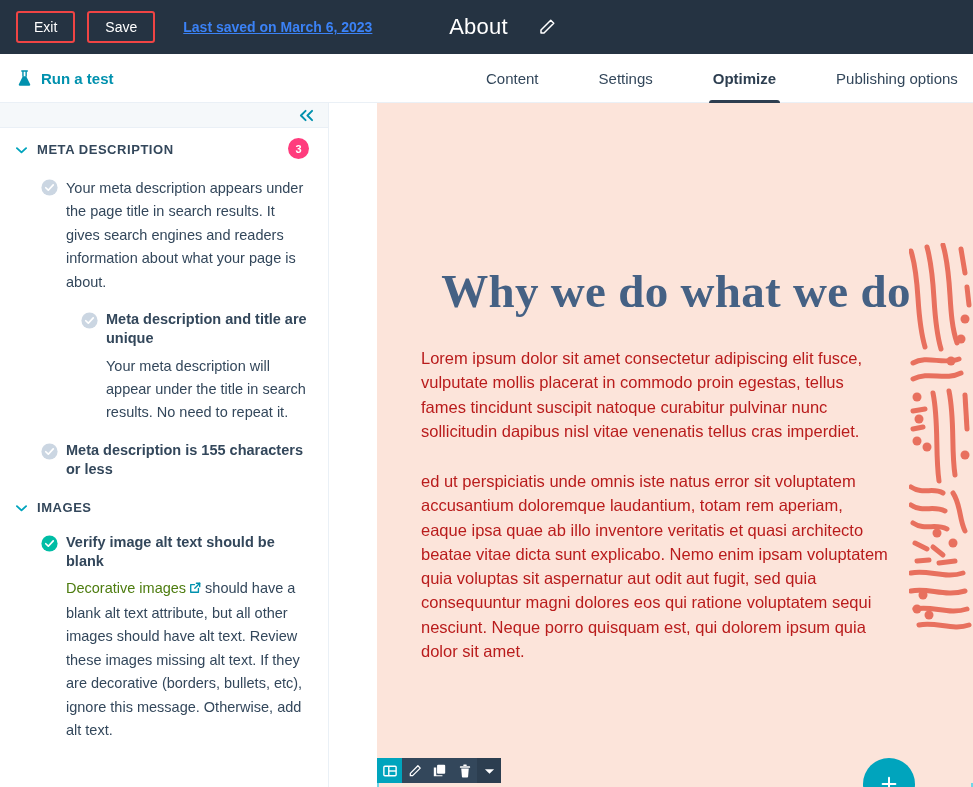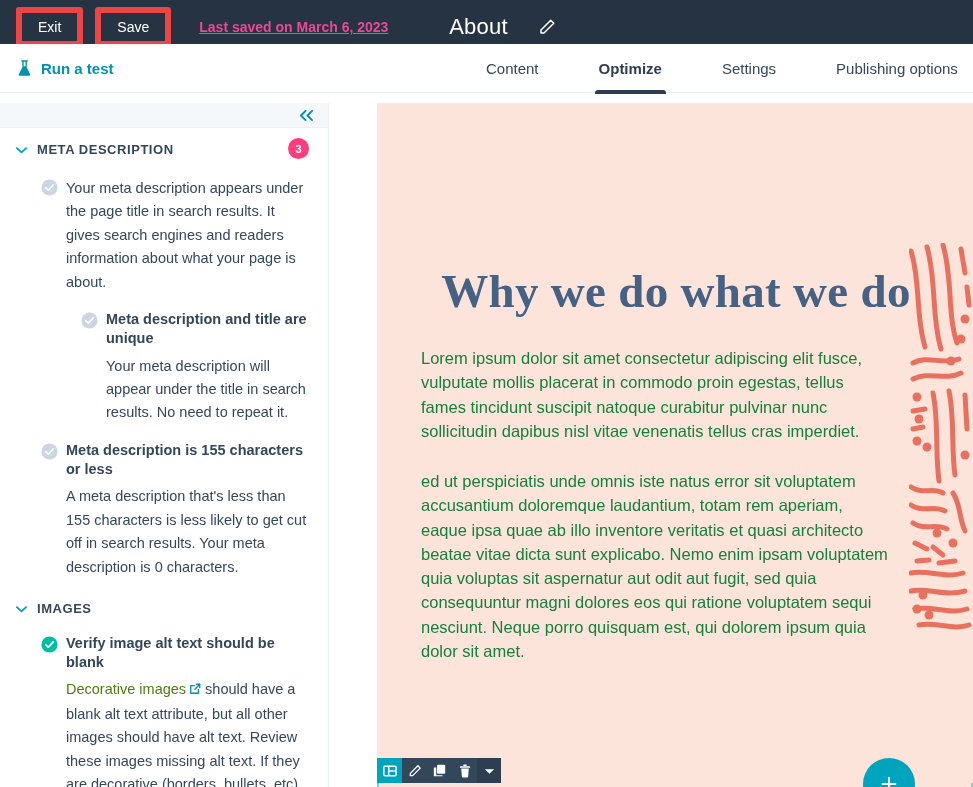--- a/index.html
+++ b/index.html
@@ -12,45 +12,45 @@
   #app { position: relative; width: 973px; height: 787px; overflow: hidden; }
 
   
   .topbar {
     position: absolute; top: 0; left: 0; width: 973px; height: 54px;
     background: #253342;
     display: flex; align-items: center;
   }
   .topbar-left { display: flex; align-items: center; padding-left: 16px; gap: 12px; }
   .tb-btn {
-    border: 6px solid #ef4444; border-radius: 3px;
+    border: 2px solid #ef4444; border-radius: 3px;
     background: transparent; color: #ffffff;
     font-size: 14px; font-family: "Liberation Sans", sans-serif;
     padding: 6px 16px; line-height: 1.2; cursor: pointer;
     min-width: 58px; text-align: right;
   }
   .saved-link {
-    color: #ec4899; font-size: 14px; font-weight: bold;
+    color: #3b82f6; font-size: 14px; font-weight: bold;
     text-decoration: underline; cursor: pointer; margin-left: 4px;
     white-space: nowrap;
     padding-left: 12px;
   }
   .topbar-center {
     position: absolute; left: 0; right: 0; top: 0; height: 54px;
     display: flex; align-items: center; justify-content: center;
     gap: 30px; pointer-events: none; padding-left: 32px;
   }
   .page-title {
     color: #ffffff; font-size: 22px; font-weight: 400; letter-spacing: .2px;
   }
   .pencil-btn { pointer-events: auto; cursor: pointer; display: flex; align-items: center; }
 
   
   .navbar {
-    position: absolute; top: 44px; left: 0; width: 973px; height: 49px;
+    position: absolute; top: 54px; left: 0; width: 973px; height: 49px;
     background: #ffffff;
     border-bottom: 1px solid #eaf0f6;
     display: flex; align-items: center;
   }
   .runtest {
     display: flex; align-items: center; gap: 9px;
     padding-left: 17px; cursor: pointer;
   }
   .runtest span {
     color: #0091ae; font-size: 15px; font-weight: bold;
@@ -128,21 +128,21 @@
     position: absolute; right: 0; top: 140px; width: 64px; height: 400px;
     overflow: hidden;
   }
   .content-inner { position: absolute; left: 20px; top: 0; width: 510px; margin-left: 24px; }
   .hero-title {
     font-family: "Liberation Serif", serif;
     font-size: 47px; font-weight: bold; color: #456184;
     text-align: center; margin-top: 161px; letter-spacing: .3px;
   }
   .body-para {
-    font-size: 16.5px; color: #15803d; line-height: 1.47;
+    font-size: 16.5px; color: #b91c1c; line-height: 1.47;
     margin-top: 28px; width: 468px; margin-left: 0px;
   }
   .body-para.second { margin-top: 26px; width: 470px; }
 
   
   .module-toolbar {
     position: absolute; left: 0px; top: 655px;
     display: flex; align-items: stretch; height: 25px;
     background: #33475b;
   }
@@ -196,22 +196,22 @@
           <rect x="5.6" y="1" width="1.5" height="6"></rect>
           <rect x="9" y="1" width="1.5" height="6"></rect>
           <rect x="4.4" y="0.3" width="7.3" height="1.4" rx="0.6"></rect>
           <path d="M6.2 6.5 L2 15.2 a1 1 0 0 0 .9 1.5 h10.2 a1 1 0 0 0 .9-1.5 L9.8 6.5 z"></path>
         </svg>
       </span>
       <span>Run a test</span>
     </div>
     <div class="tabs">
       <div class="tab">Content</div>
+      <div class="tab">Settings</div>
       <div class="tab active">Optimize</div>
-      <div class="tab">Settings</div>
       <div class="tab">Publishing options</div>
     </div>
   </div>
 
   <div class="sidebar">
 
     <div class="sidebar-tophdr">
       <div class="collapse-icon">
         <svg width="17" height="13" viewBox="0 0 18 14" fill="none" stroke="#0091ae" stroke-width="2.1" stroke-linecap="round" stroke-linejoin="round">
           <polyline points="8,2 3,7 8,12"></polyline>
@@ -252,21 +252,20 @@
     </div>
 
     <div class="check-item" style="margin-top:16px;">
       <span class="check-icon">
         <svg width="17" height="17" viewBox="0 0 20 20">
             <circle cx="10" cy="10" r="9.5" fill="#cbd6e2"></circle>
             <polyline points="5.6,10.3 8.6,13.2 14.4,6.9" fill="none" stroke="#ffffff" stroke-width="2" stroke-linecap="round" stroke-linejoin="round"></polyline>
           </svg>
       </span>
       <div class="check-title">Meta description is 155 characters or less</div>
-      <div class="check-body">A meta description that's less than 155 characters is less likely to get cut off in search results. Your meta description is 0 characters.</div>
     </div>
 
     <div class="section-hdr" style="padding-top:22px;">
       <span class="chev">
         <svg width="11" height="8" viewBox="0 0 12 8" fill="none" stroke="#00a4bd" stroke-width="2" stroke-linecap="round" stroke-linejoin="round">
           <polyline points="1,2 6,6.6 11,2"></polyline>
         </svg>
       </span>
       <span class="section-title">IMAGES</span>
     </div>

